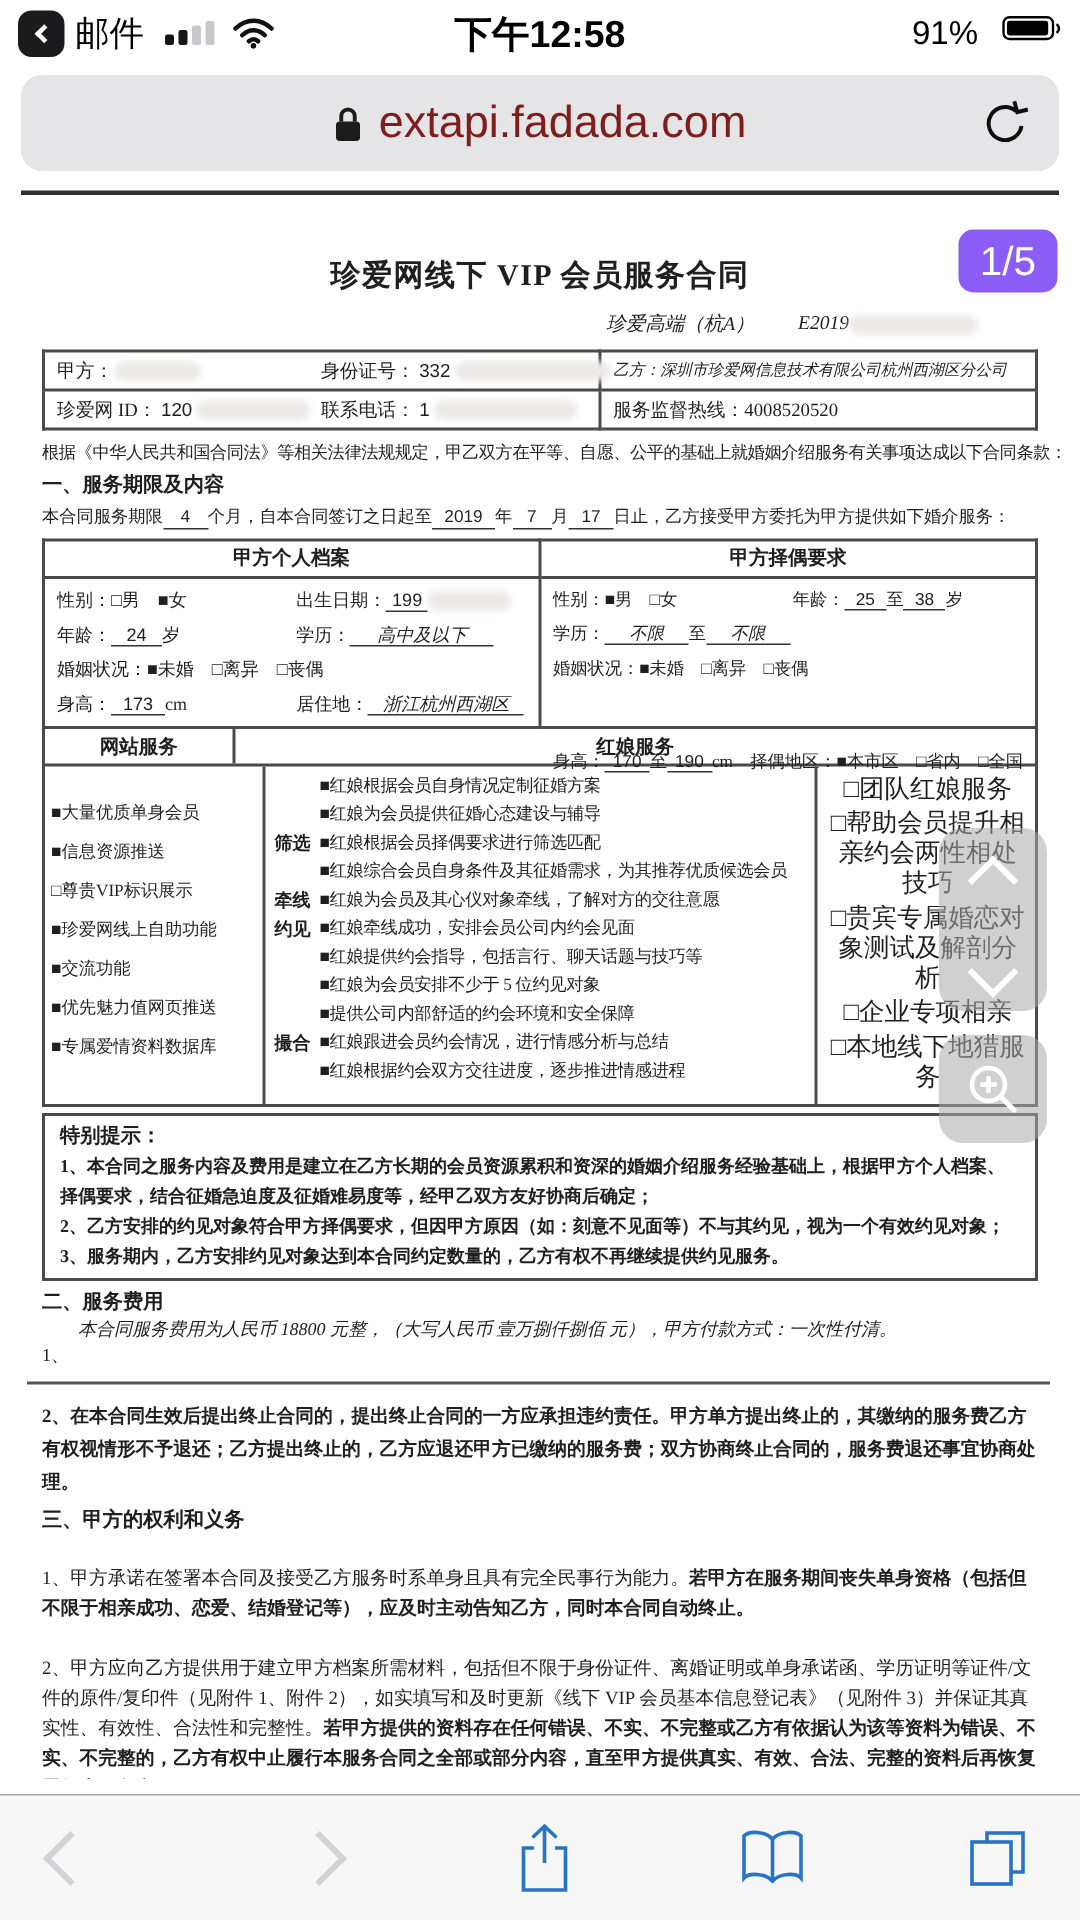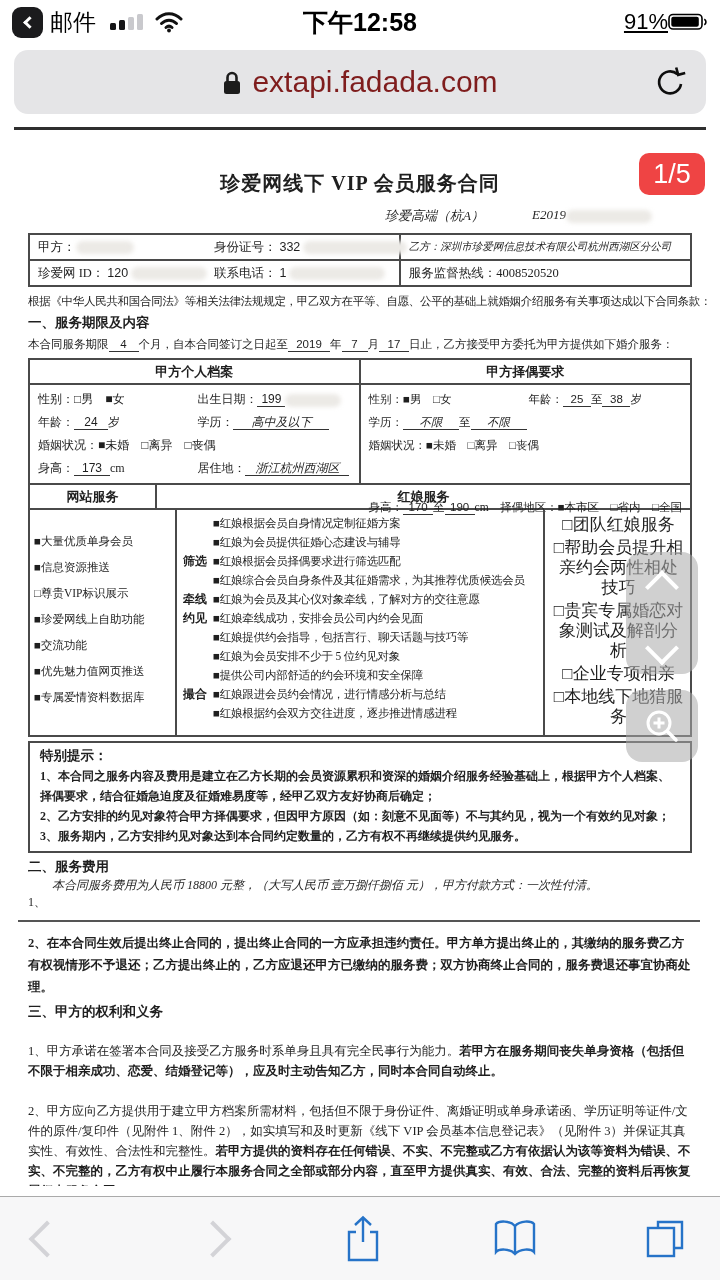--- a/index.html
+++ b/index.html
@@ -12,38 +12,38 @@
                font-family:"Liberation Sans",sans-serif; color:#000; }
   .chip { width:31px; height:31px; background:#1b1b1d; border-radius:9px; display:flex;
           align-items:center; justify-content:center; margin-right:7px; }
   .chip-ch { width:9px; height:9px; border-left:3px solid #fff; border-bottom:3px solid #fff;
              transform:rotate(45deg); margin-left:3px; }
   .app-name { font-size:23px; margin-right:14px; }
   .bars { display:flex; align-items:flex-end; gap:3px; margin-right:12px; }
   .bars span { width:6px; border-radius:1.5px; background:#151517; display:block; }
   .bars .b1{height:7px;} .bars .b2{height:10px;} .bars .b3{height:13px;background:#c9c9cd;} .bars .b4{height:16px;background:#c9c9cd;}
   .time { position:absolute; left:0; right:0; text-align:center; font-size:25px; font-weight:bold; }
-  .sb-right { margin-left:auto; display:flex; align-items:center; gap:0;text-decoration:underline; }
+  .sb-right { margin-left:auto; display:flex; gap:16px; }
   .batt-pct { font-size:22px; }
 
   
   .urlbar { padding:6px 14px 0; }
   .url-pill { height:64px; background:#e5e5e7; border-radius:14px; position:relative;
               display:flex; align-items:center; justify-content:center; }
   .url-text { font-family:"Liberation Sans",sans-serif; font-size:30px; color:#7f1d1d; margin-left:10px; }
   .refresh-btn { position:absolute; right:18px; top:14px; }
   .page-top-line { height:3px; background:#2f2f2f; margin-top:13px; }
 
   
   .doc { position:relative; height:1056px; padding:0 28px; color:#1f1f1f; overflow:hidden; background:#fff; }
-  .badge { position:absolute; top:23px; right:15px; width:66px; height:42px; background:#ef4444;
+  .badge { position:absolute; top:23px; right:15px; width:66px; height:42px; background:#8b5cf6;
            border-radius:10px; color:#fff; font-family:"Liberation Sans",sans-serif; font-size:27px;
            display:flex; align-items:center; justify-content:center; }
   .doc-title { text-align:center; padding-top:40px; font-size:20px; font-weight:bold; letter-spacing:1px; }
-  .doc-sub { display:flex; justify-content:flex-end; gap:48px; padding-right:40px; margin-top:10px;
+  .doc-sub { display:flex; justify-content:flex-end; gap:29px; padding-right:40px; margin-top:10px;
              font-size:13px; font-style:italic; }
   .redact { display:inline-block; height:13px; border-radius:7px; background:#eceae6; filter:blur(2px);
             vertical-align:middle; }
 
   table.party { width:100%; border-collapse:collapse; margin-top:8px; font-size:12.5px; }
   table.party td { border:2px solid #4a4a4a; padding:2px 8px; height:26px; white-space:nowrap; }
   td.pcol1 { width:56%; }
   td.pcol2 { font-style:italic; font-size:10.5px; }
   .half { display:inline-block; width:49%; }
 

